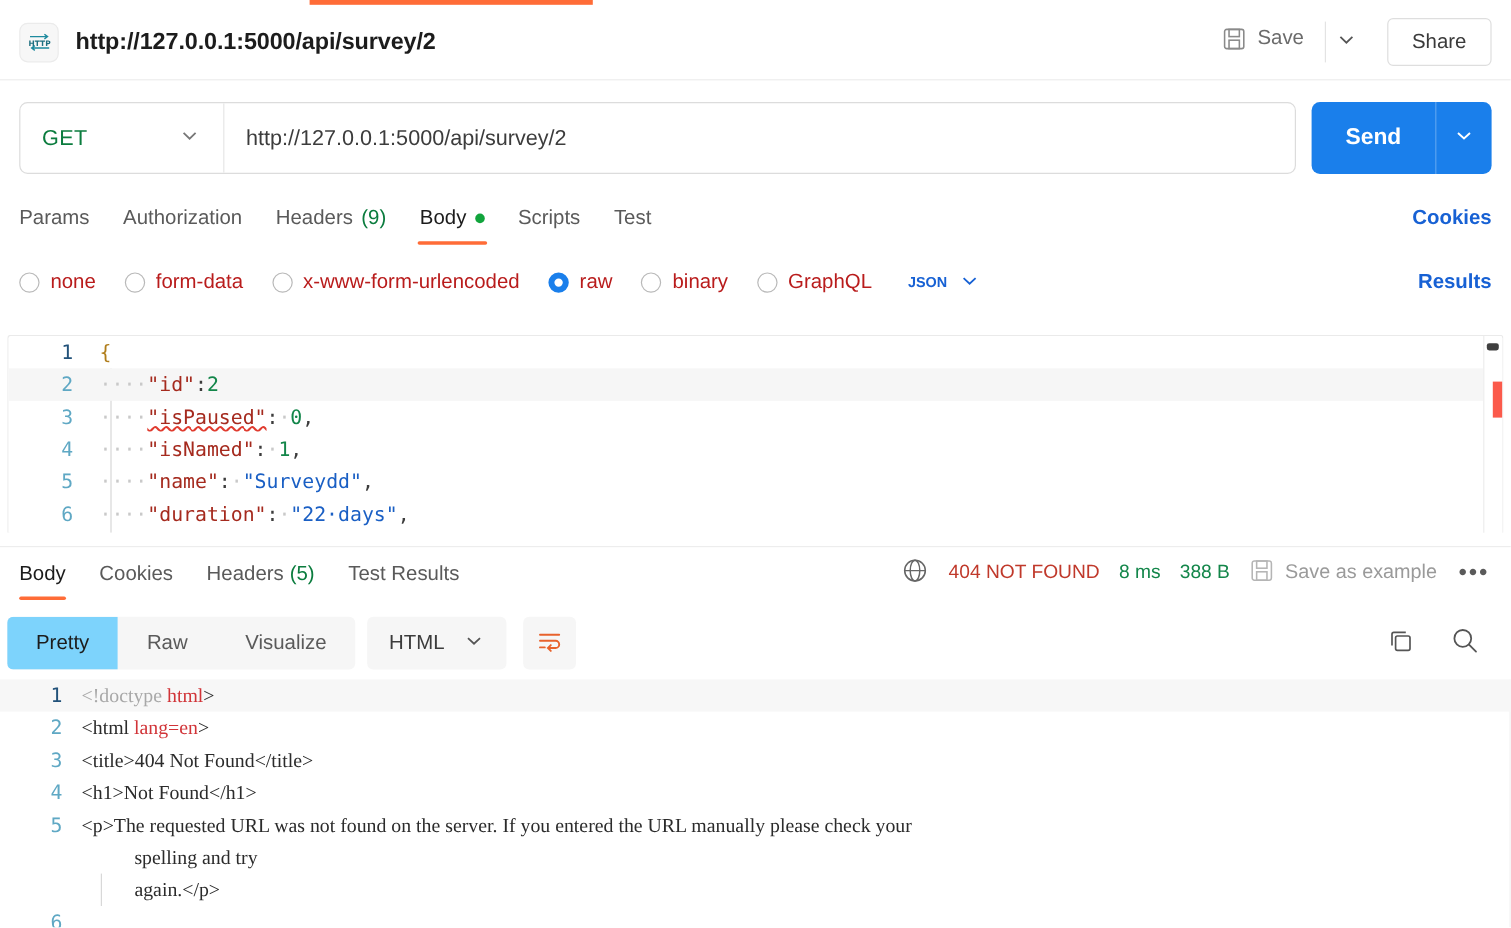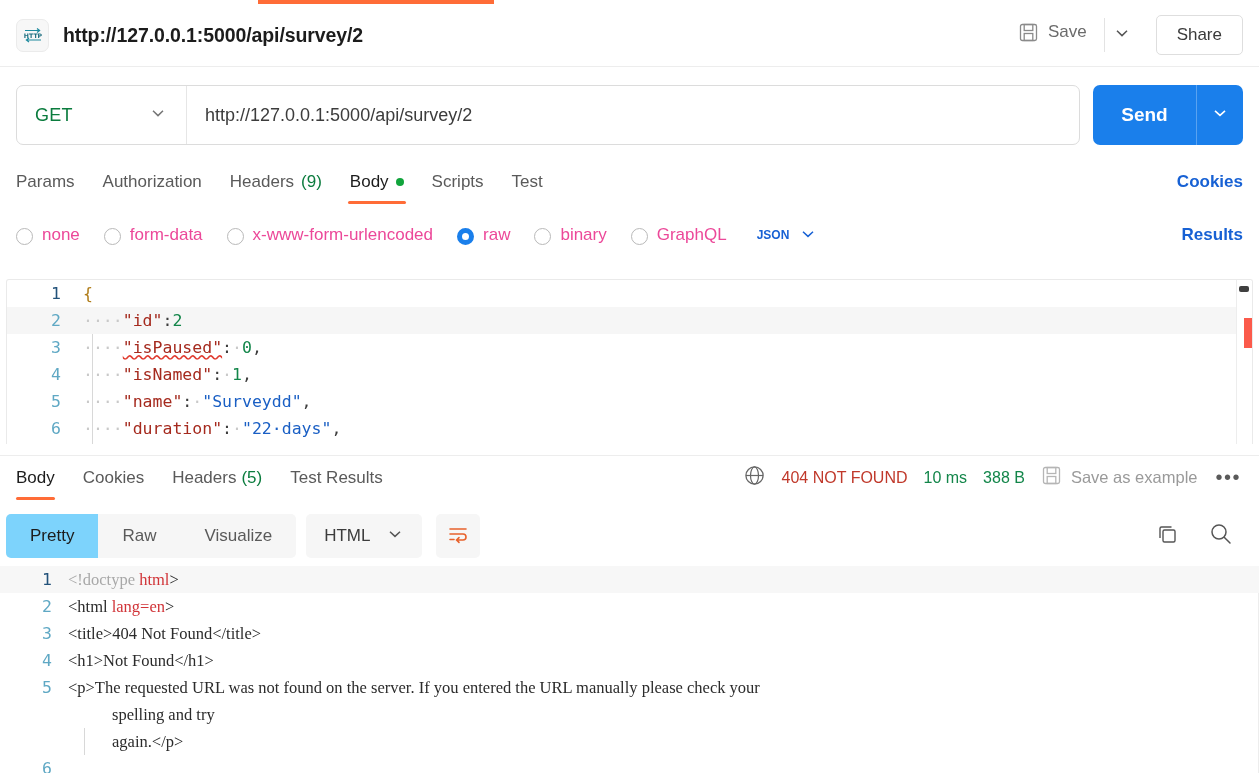--- a/index.html
+++ b/index.html
@@ -98,21 +98,21 @@
   }
   .req-tab .count { color: #0B7C3E; }
   .dot-green { width: 8px; height: 8px; border-radius: 50%; background: #11A43C; display: inline-block; }
   .cookies-link { margin-left: auto; font-size: 17px; font-weight: bold; color: #1761D4; cursor: pointer; }
 
   
   .bodytype-row {
     position: absolute; top: 214px; left: 0; width: 1259px; height: 42px;
     display: flex; align-items: center; padding: 0 16px; gap: 0;
   }
-  .radio-opt { display: flex; align-items: flex-end; gap: 9px; margin-right: 24px; cursor: pointer; font-size: 17px; color: #ec4899; }
+  .radio-opt { display: flex; align-items: center; gap: 9px; margin-right: 24px; cursor: pointer; font-size: 17px; color: #b91c1c; }
   .radio {
     width: 17px; height: 17px; border-radius: 50%; border: 1.6px solid #b9b9b9; flex: 0 0 auto;
   }
   .radio.checked { border: 5px solid #1A7FEB; }
   .json-sel { display: flex; align-items: center; gap: 10px; color: #1761D4; font-size: 12px; font-weight: bold; cursor: pointer; margin-left: 6px; }
   .beautify { margin-left: auto; font-size: 17px; font-weight: bold; color: #1761D4; cursor: pointer; }
 
   
   .req-editor {
     position: absolute; top: 279px; left: 6px; width: 1247px; height: 165px;
@@ -381,21 +381,21 @@
 
   <div class="resp-meta">
     <span>
       <svg width="23" height="23" viewBox="0 0 23 23">
         <circle cx="11.5" cy="11.5" r="8.6" fill="none" stroke="#666" stroke-width="1.3"></circle>
         <ellipse cx="11.5" cy="11.5" rx="4" ry="8.6" fill="none" stroke="#666" stroke-width="1.2"></ellipse>
         <path d="M3 11.5 H20" stroke="#666" stroke-width="1.2"></path>
       </svg>
     </span>
     <span class="status-code">404 NOT FOUND</span>
-    <span class="meta-green">10 ms</span>
+    <span class="meta-green">8 ms</span>
     <span class="meta-green">388 B</span>
     <span class="save-example">
       <span>
         <svg width="21" height="21" viewBox="0 0 21 21">
           <rect x="2.5" y="2.5" width="16" height="16" rx="1.8" fill="none" stroke="#b5b5b5" stroke-width="1.3"></rect>
           <rect x="6.2" y="2.5" width="8.6" height="6" fill="none" stroke="#b5b5b5" stroke-width="1.3"></rect>
           <rect x="6.2" y="11.5" width="8.6" height="7" fill="none" stroke="#b5b5b5" stroke-width="1.3"></rect>
         </svg>
       </span>
       <span>Save as example</span>

